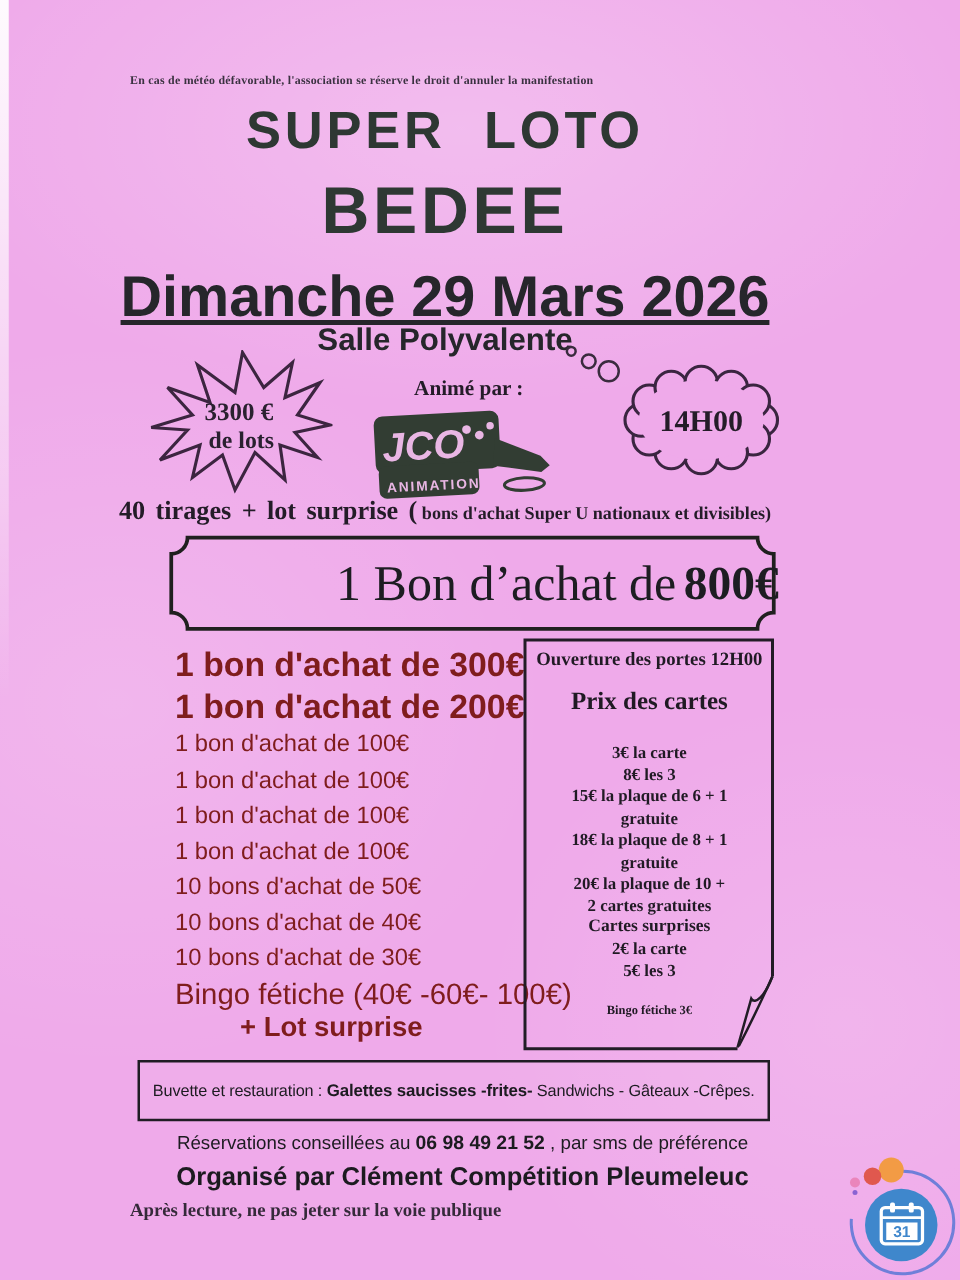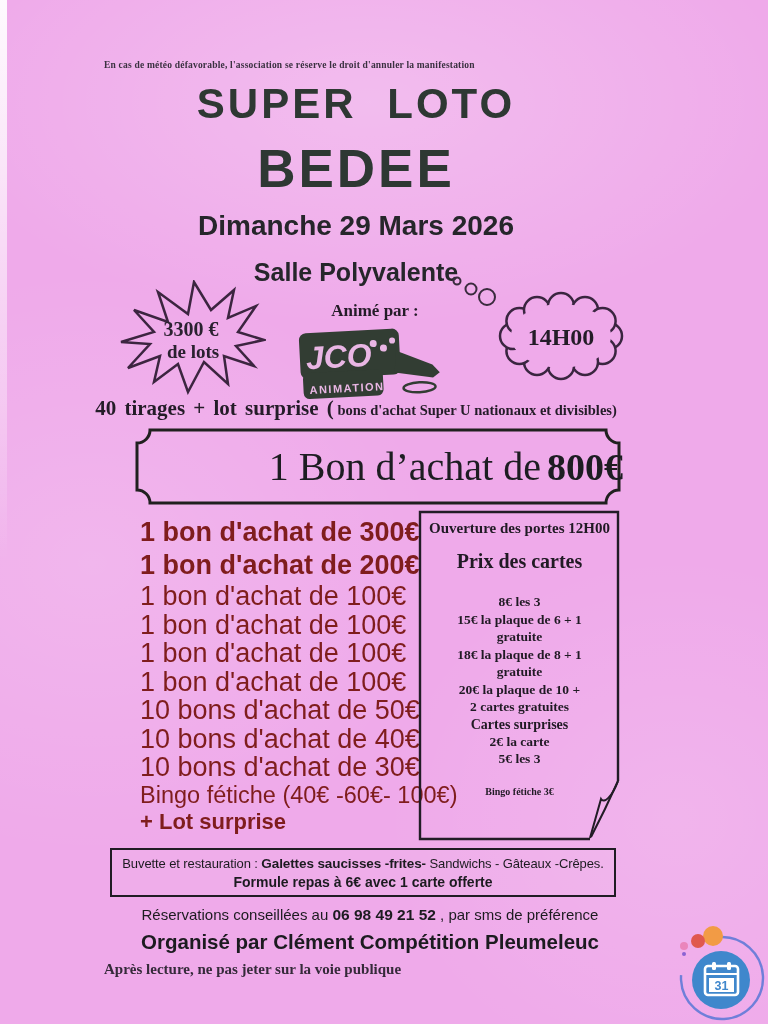--- a/index.html
+++ b/index.html
@@ -16,21 +16,21 @@
   .cx{position:absolute;left:0;width:712px;text-align:center;}
 
   .scan-edge{left:0;top:0;width:7px;height:560px;
     background:linear-gradient(to bottom,rgba(255,255,255,.95),rgba(255,255,255,.35) 70%,transparent);}
 
   .disclaimer{left:104px;top:60px;width:430px;font-family:"Liberation Serif",serif;
     font-weight:bold;font-size:9.5px;color:#3a3140;letter-spacing:.2px;}
 
   .title-main{top:80px;font-size:42px;font-weight:bold;color:#2e3833;letter-spacing:3px;word-spacing:16px;}
   .title-city{top:138px;font-size:53px;font-weight:bold;color:#2e3833;letter-spacing:3px;}
-  .title-date{top:210px;font-size:28px;font-weight:bold;color:#26262b;}
+  .title-date{top:210px;font-size:46px;font-weight:bold;color:#26262b;text-decoration:underline;}
   .title-venue{top:258px;font-size:25px;font-weight:bold;color:#26262b;}
 
   .burst-svg{left:116px;top:280px;}
   .burst-svg text{font-family:"Liberation Serif",serif;font-weight:bold;fill:#2a2130;}
   .anime-par{left:300px;top:301px;width:150px;text-align:center;
     font-family:"Liberation Serif",serif;font-weight:bold;font-size:17px;color:#241c28;}
   .logo-svg{left:296px;top:324px;}
   .cloud-svg{left:494px;top:284px;}
   .cloud-svg text{font-family:"Liberation Serif",serif;font-weight:bold;fill:#241c28;}
   .bubbles-svg{left:448px;top:271px;}
@@ -40,24 +40,24 @@
   .draws .note{font-size:14.5px;}
 
   .grand-box{left:133px;top:426px;width:490px;height:81px;}
   .grand-text{position:absolute;left:0;top:0;width:100%;height:100%;
     display:flex;align-items:center;justify-content:flex-end;
     font-family:"Liberation Serif",serif;color:#1d1d22;}
   .grand-text .prefix{font-size:40px;}
   .grand-text .amount{font-size:38px;font-weight:bold;margin-left:6px;}
 
   .prizes{left:140px;top:516px;width:280px;color:#7f1d1d;}
-  .prize{font-size:27px;line-height:28.5px;white-space:nowrap;}
+  .prize{font-size:19px;line-height:28.5px;white-space:nowrap;}
   .prize.big{font-size:27px;font-weight:bold;line-height:33px;}
   .prize.bingo{font-size:23.5px;line-height:27px;}
-  .prize.lot{font-size:22px;font-weight:bold;line-height:26px;width:250px;}
+  .prize.lot{font-size:22px;font-weight:bold;line-height:26px;text-align:center;width:250px;}
 
   .infobox{left:418px;top:510px;width:203px;height:332px;}
   .infobox-content{position:absolute;left:4px;top:4px;width:195px;
     font-family:"Liberation Serif",serif;font-weight:bold;color:#201a24;text-align:center;}
   .ib-opening{font-size:15px;margin-top:6px;}
   .ib-title{font-size:20px;margin-top:13px;}
   .ib-lines{margin-top:20px;font-size:13.5px;line-height:17.5px;}
   .ib-surprise-title{margin-top:1px;font-size:14px;}
   .ib-surprise{font-size:13.5px;line-height:17.5px;}
   .ib-bingo{margin-top:18px;font-size:10px;}
@@ -166,40 +166,40 @@
 <div class="abs infobox">
   <svg width="203" height="332" viewBox="0 0 203 332">
     <path d="M200,271 V2 H2 V329 H172" fill="none" stroke="#221c26" stroke-width="2.4"></path>
     <path d="M200,271 C194,287 186,294 183,289 L172,328" fill="none" stroke="#221c26" stroke-width="2"></path>
     <path d="M200,271 Q187,300 173,327" fill="none" stroke="#221c26" stroke-width="2"></path>
   </svg>
   <div class="infobox-content">
     <div class="ib-opening">Ouverture des portes 12H00</div>
     <div class="ib-title">Prix des cartes</div>
     <div class="ib-lines">
+      <div>3€ la carte</div>
       <div>8€ les 3</div>
       <div>15€ la plaque de 6 + 1</div>
       <div>gratuite</div>
       <div>18€ la plaque de 8 + 1</div>
       <div>gratuite</div>
       <div>20€ la plaque de 10 +</div>
       <div>2 cartes gratuites</div>
     </div>
     <div class="ib-surprise-title">Cartes surprises</div>
     <div class="ib-surprise">
       <div>2€ la carte</div>
       <div>5€ les 3</div>
     </div>
     <div class="ib-bingo">Bingo fétiche 3€</div>
   </div>
 </div>
 
 <div class="abs foodbox">
   <div class="food-l1"><span>Buvette et restauration : </span><b>Galettes saucisses -frites-</b><span> Sandwichs - Gâteaux -Crêpes.</span></div>
-  <div class="food-l2">Formule repas à 6€ avec 1 carte offerte</div>
 </div>
 
 <div class="cx resa">
   <span>Réservations conseillées au </span><b>06 98 49 21 52</b><span> , par sms de préférence</span>
 </div>
 
 <div class="cx organizer">Organisé par Clément Compétition Pleumeleuc</div>
 
 <div class="abs legal">Après lecture, ne pas jeter sur la voie publique</div>
 

